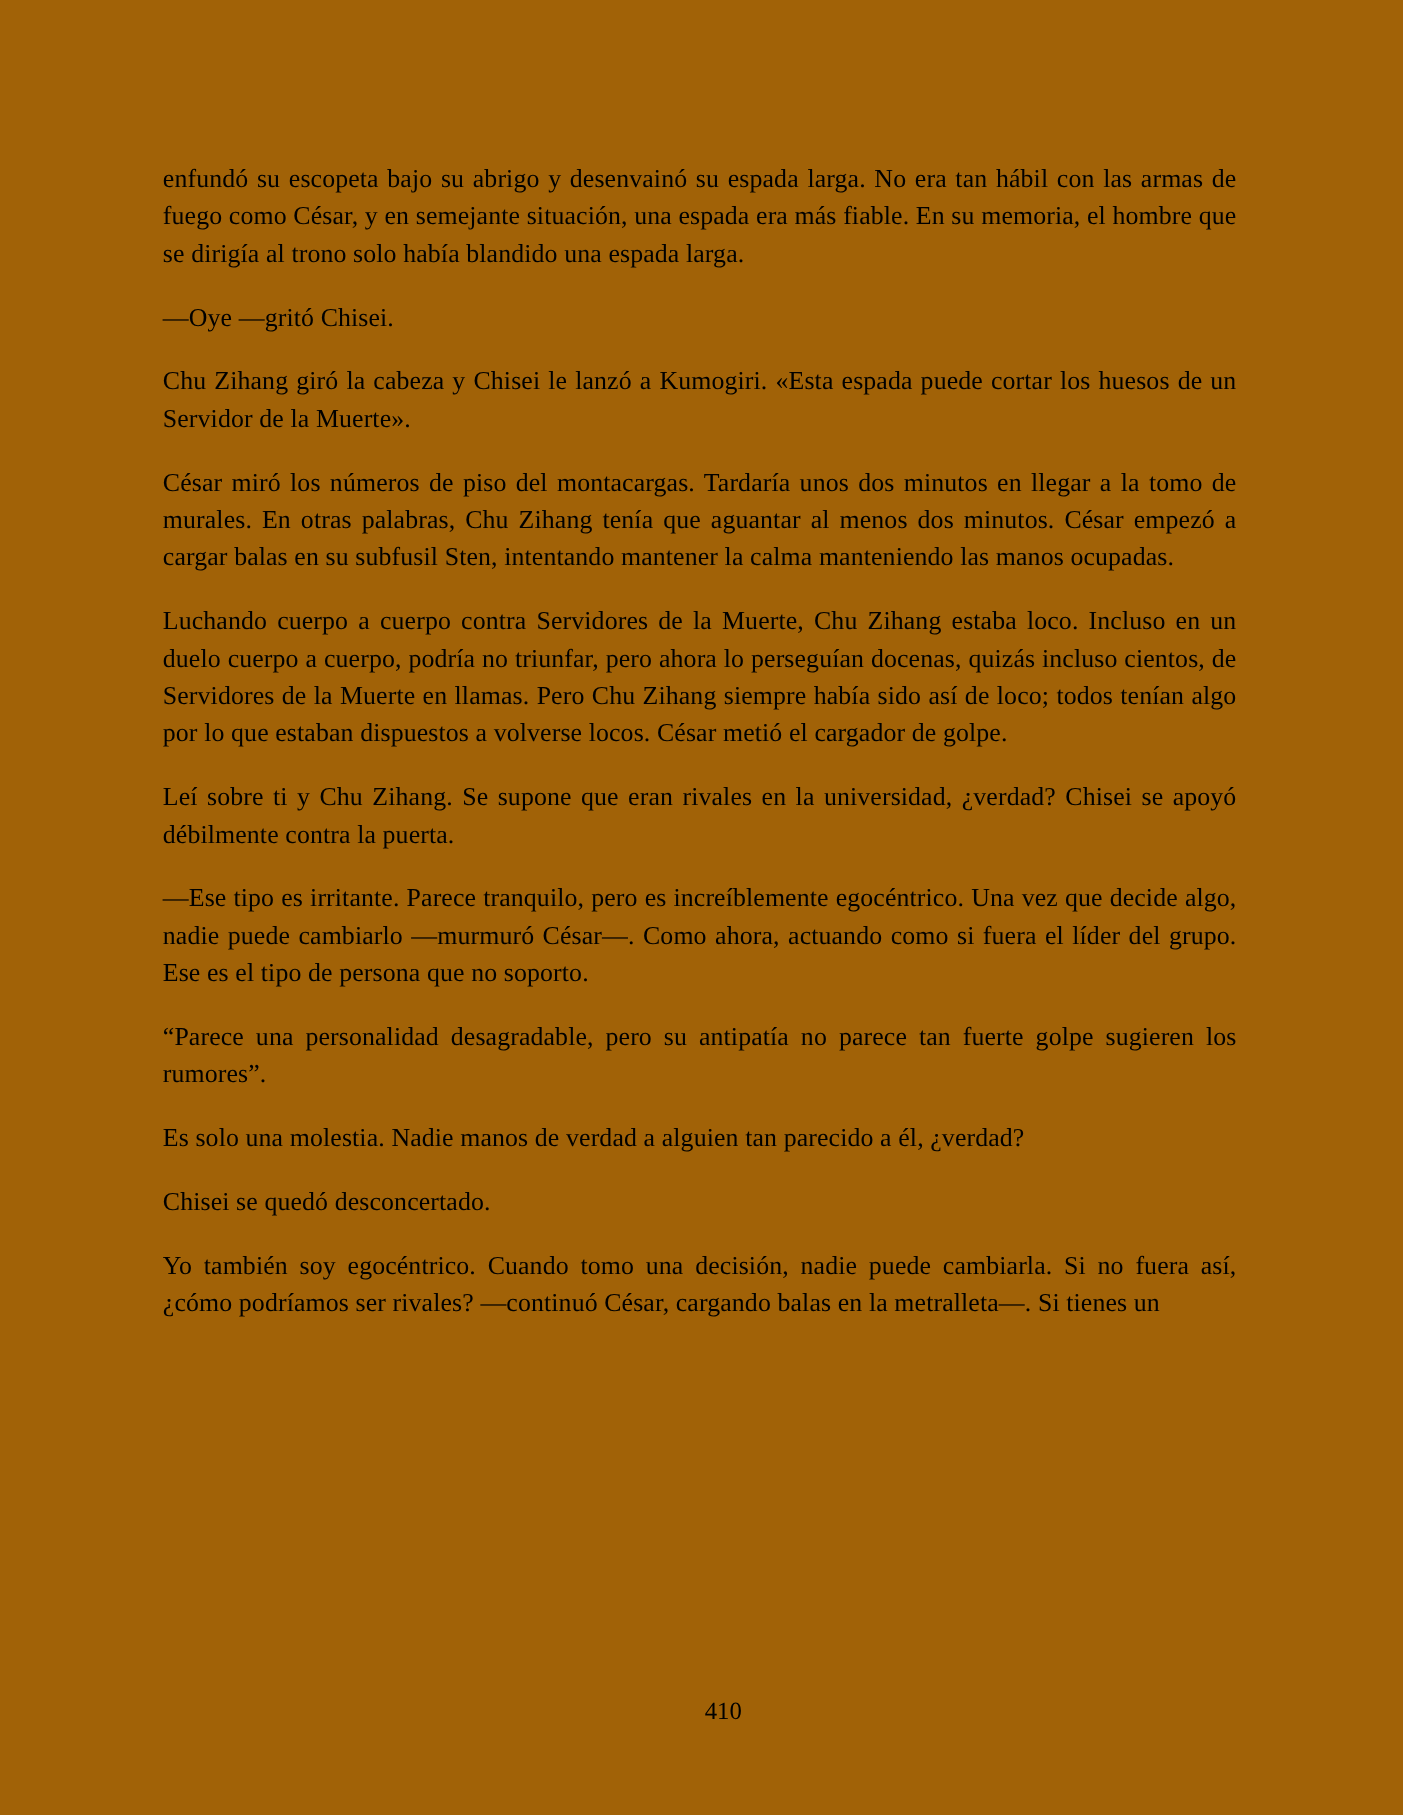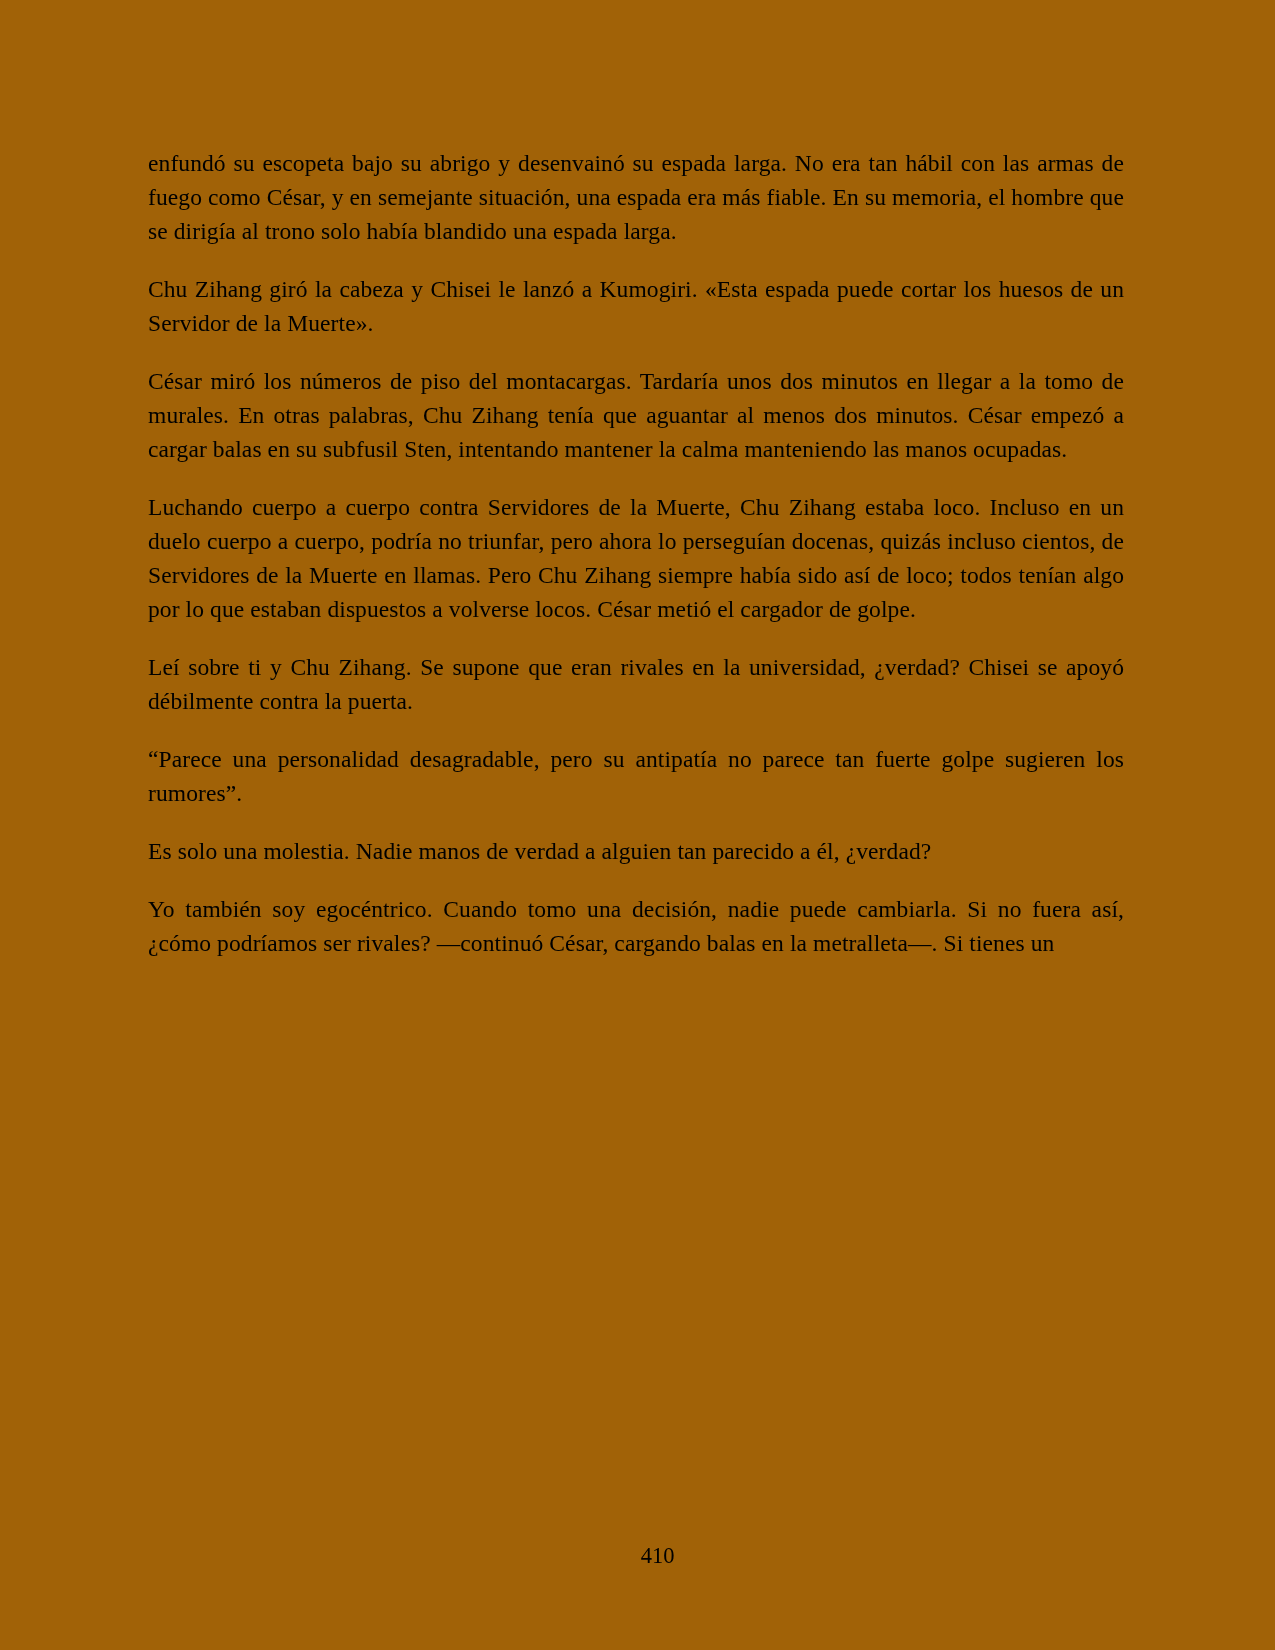--- a/index.html
+++ b/index.html
@@ -41,22 +41,25 @@
     color: #000000;
     padding-left: 20px;
   }
 </style>
 </head>
 <body>
 
 <div class="page">
   <div class="text-block">
     <p>enfundó su escopeta bajo su abrigo y desenvainó su espada larga. No era tan hábil con las armas de fuego como César, y en semejante situación, una espada era más fiable. En su memoria, el hombre que se dirigía al trono solo había blandido una espada larga.</p>
+    <p>—Oye —gritó Chisei.</p>
     <p>Chu Zihang giró la cabeza y Chisei le lanzó a Kumogiri. «Esta espada puede cortar los huesos de un Servidor de la Muerte».</p>
     <p>César miró los números de piso del montacargas. Tardaría unos dos minutos en llegar a la tomo de murales. En otras palabras, Chu Zihang tenía que aguantar al menos dos minutos. César empezó a cargar balas en su subfusil Sten, intentando mantener la calma manteniendo las manos ocupadas.</p>
     <p>Luchando cuerpo a cuerpo contra Servidores de la Muerte, Chu Zihang estaba loco. Incluso en un duelo cuerpo a cuerpo, podría no triunfar, pero ahora lo perseguían docenas, quizás incluso cientos, de Servidores de la Muerte en llamas. Pero Chu Zihang siempre había sido así de loco; todos tenían algo por lo que estaban dispuestos a volverse locos. César metió el cargador de golpe.</p>
     <p>Leí sobre ti y Chu Zihang. Se supone que eran rivales en la universidad, ¿verdad? Chisei se apoyó débilmente contra la puerta.</p>
+    <p>—Ese tipo es irritante. Parece tranquilo, pero es increíblemente egocéntrico. Una vez que decide algo, nadie puede cambiarlo —murmuró César—. Como ahora, actuando como si fuera el líder del grupo. Ese es el tipo de persona que no soporto.</p>
     <p>“Parece una personalidad desagradable, pero su antipatía no parece tan fuerte golpe sugieren los rumores”.</p>
     <p>Es solo una molestia. Nadie manos de verdad a alguien tan parecido a él, ¿verdad?</p>
+    <p>Chisei se quedó desconcertado.</p>
     <p>Yo también soy egocéntrico. Cuando tomo una decisión, nadie puede cambiarla. Si no fuera así, ¿cómo podríamos ser rivales? —continuó César, cargando balas en la metralleta—. Si tienes un</p>
   </div>
   <div class="page-footer">410</div>
 </div>
 
 </body></html>

